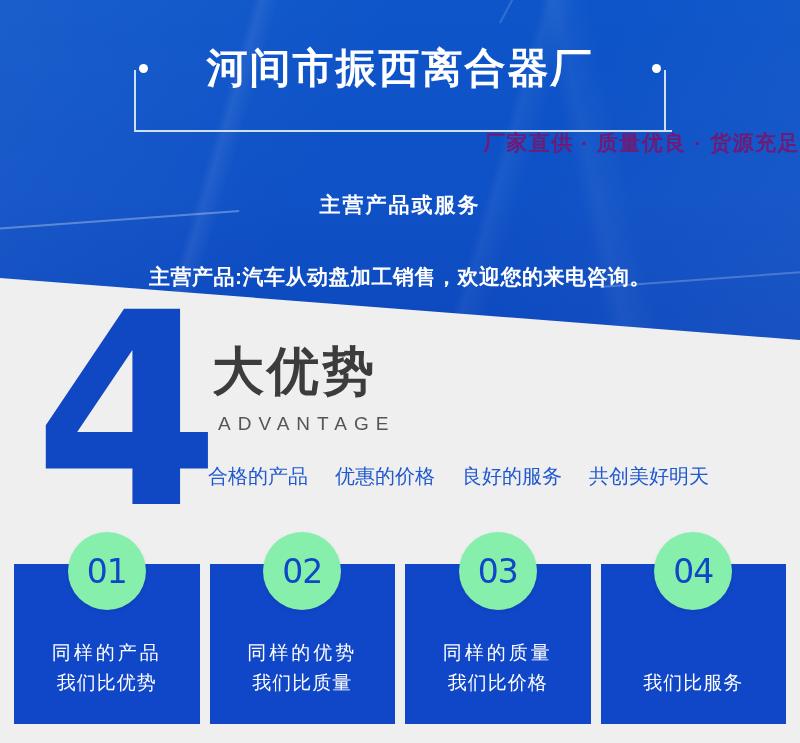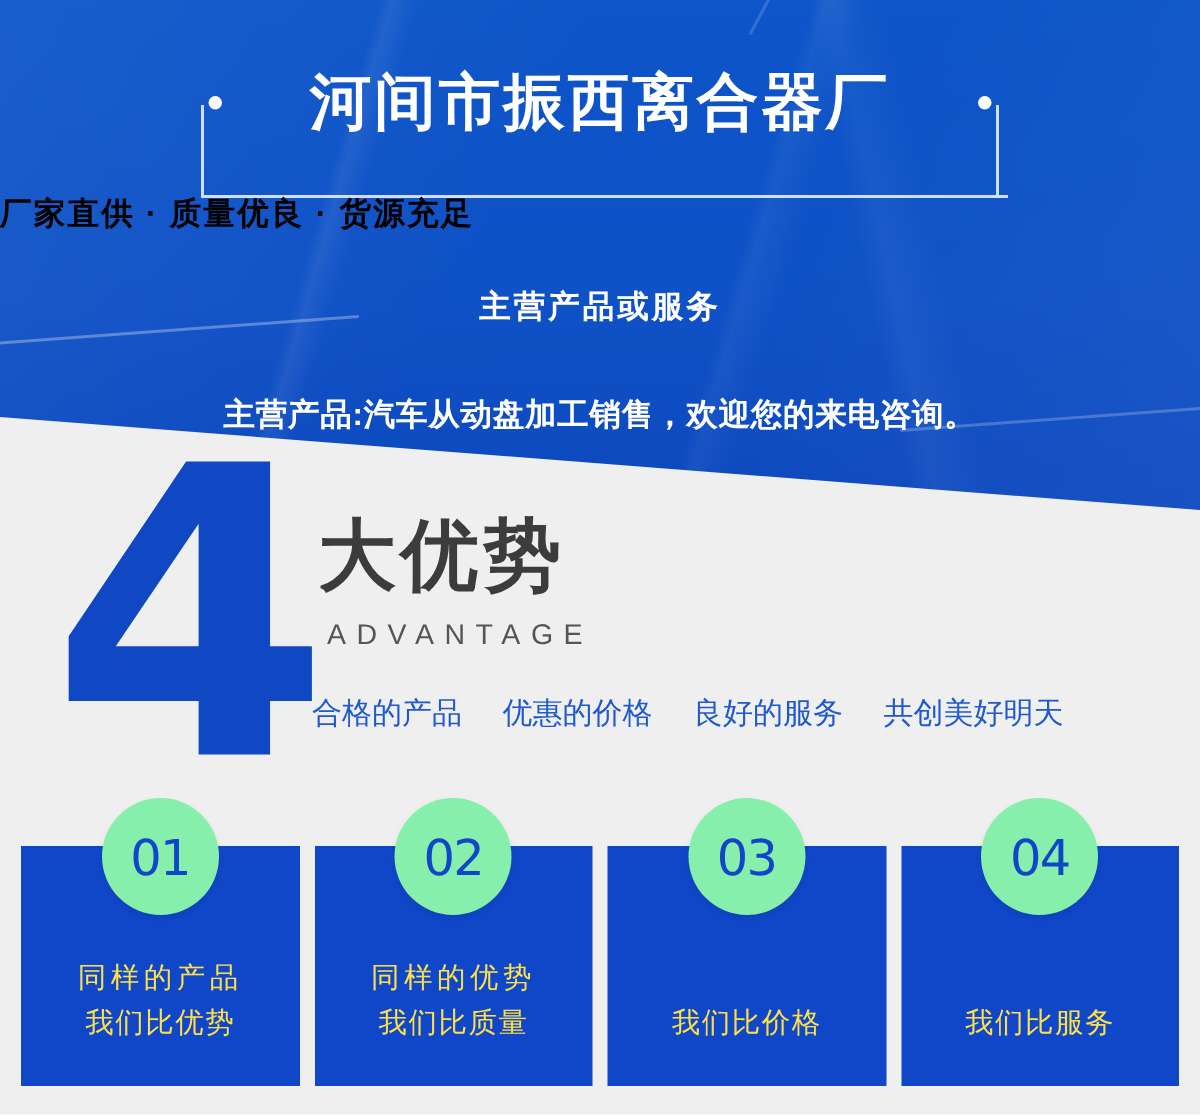--- a/index.html
+++ b/index.html
@@ -127,22 +127,22 @@
     font-size: 41px;
     font-weight: bold;
     letter-spacing: 2px;
     line-height: 52px;
     white-space: nowrap;
   }
   .company-tagline {
     position: absolute;
     left: 0; top: 128px;
     width: 800px;
-    text-align: left;
-    color: #000000;
+    text-align: right;
+    color: #701a75;
     font-size: 21px;
     font-weight: bold;
     letter-spacing: 1.5px;
     line-height: 30px;
     white-space: nowrap;
   }
   .section-label {
     position: absolute;
     left: 0; top: 190px;
     width: 800px;
@@ -256,21 +256,21 @@
     justify-content: center;
     color: #1046c8;
     font-size: 33px;
     font-weight: normal;
     letter-spacing: -1px;
     font-family: "DejaVu Sans", "Liberation Sans", sans-serif;
     box-shadow: 0 2px 4px rgba(0,0,0,0.07);
   }
   .card-lines {
     text-align: center;
-    color: #fde047;
+    color: #ffffff;
     font-size: 19px;
     font-weight: normal;
     line-height: 30px;
     white-space: nowrap;
   }
   .card-line-1 { letter-spacing: 3px; }
   .card-line-2 { letter-spacing: 1px; }
 </style>
 </head>
 <body>
@@ -331,20 +331,21 @@
       <div class="card-badge">02</div>
       <div class="card-lines">
         <div class="card-line-1">同样的优势</div>
         <div class="card-line-2">我们比质量</div>
       </div>
     </div>
 
     <div class="card">
       <div class="card-badge">03</div>
       <div class="card-lines">
+        <div class="card-line-1">同样的质量</div>
         <div class="card-line-2">我们比价格</div>
       </div>
     </div>
 
     <div class="card">
       <div class="card-badge">04</div>
       <div class="card-lines">
         <div class="card-line-2">我们比服务</div>
       </div>
     </div>

